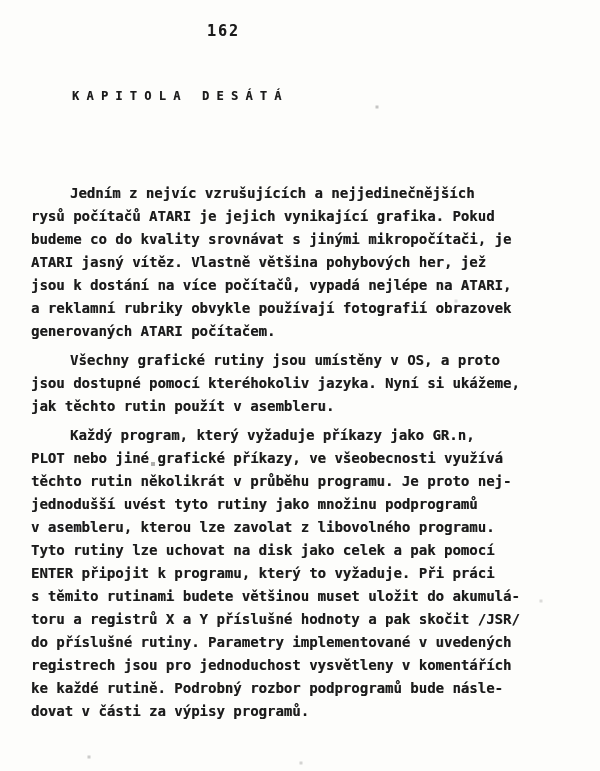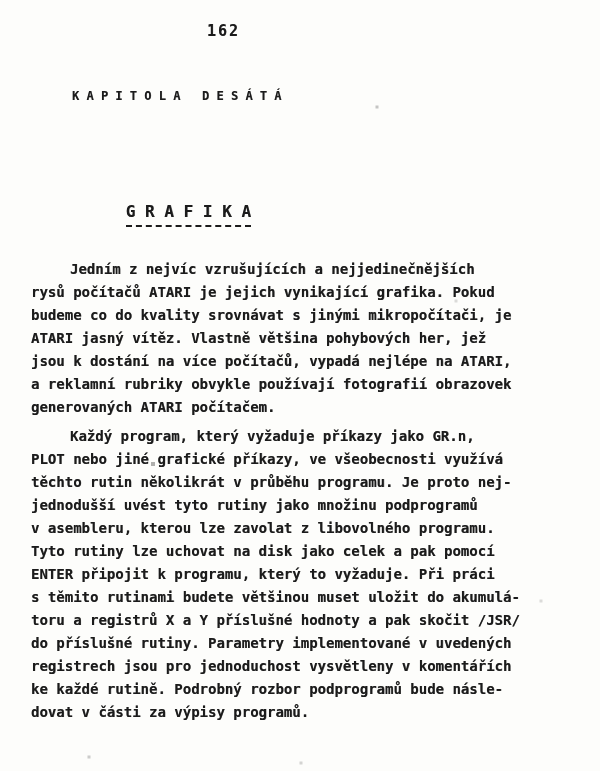--- a/index.html
+++ b/index.html
@@ -87,32 +87,32 @@
 <div class="page">
 
   <div class="scan-noise"></div>
 
   <div class="page-number">162</div>
 
   <div class="chapter-heading">K A P I T O L A   D E S Á T Á</div>
 
   <div class="body-block">
 
-    <h2 class="section-heading">
-      <span class="underlined">G R A F I K A</span>
-    </h2>
 
     <p>Jedním z nejvíc vzrušujících a nejjedinečnějších
 rysů počítačů ATARI je jejich vynikající grafika. Pokud
 budeme co do kvality srovnávat s jinými mikropočítači, je
 ATARI jasný vítěz. Vlastně většina pohybových her, jež
 jsou k dostání na více počítačů, vypadá nejlépe na ATARI,
 a reklamní rubriky obvykle používají fotografií obrazovek
 generovaných ATARI počítačem.</p>
 
+    <p>Všechny grafické rutiny jsou umístěny v OS, a proto
+jsou dostupné pomocí kteréhokoliv jazyka. Nyní si ukážeme,
+jak těchto rutin použít v asembleru.</p>
 
     <p>Každý program, který vyžaduje příkazy jako GR.n,
 PLOT nebo jiné grafické příkazy, ve všeobecnosti využívá
 těchto rutin několikrát v průběhu programu. Je proto nej-
 jednodušší uvést tyto rutiny jako množinu podprogramů
 v asembleru, kterou lze zavolat z libovolného programu.
 Tyto rutiny lze uchovat na disk jako celek a pak pomocí
 ENTER připojit k programu, který to vyžaduje. Při práci
 s těmito rutinami budete většinou muset uložit do akumulá-
 toru a registrů X a Y příslušné hodnoty a pak skočit /JSR/

